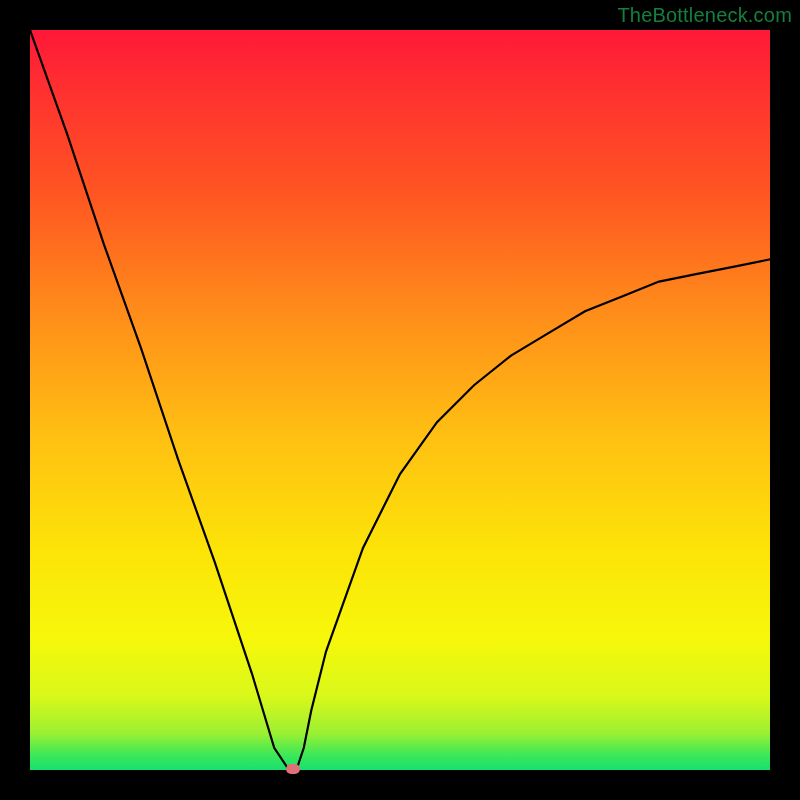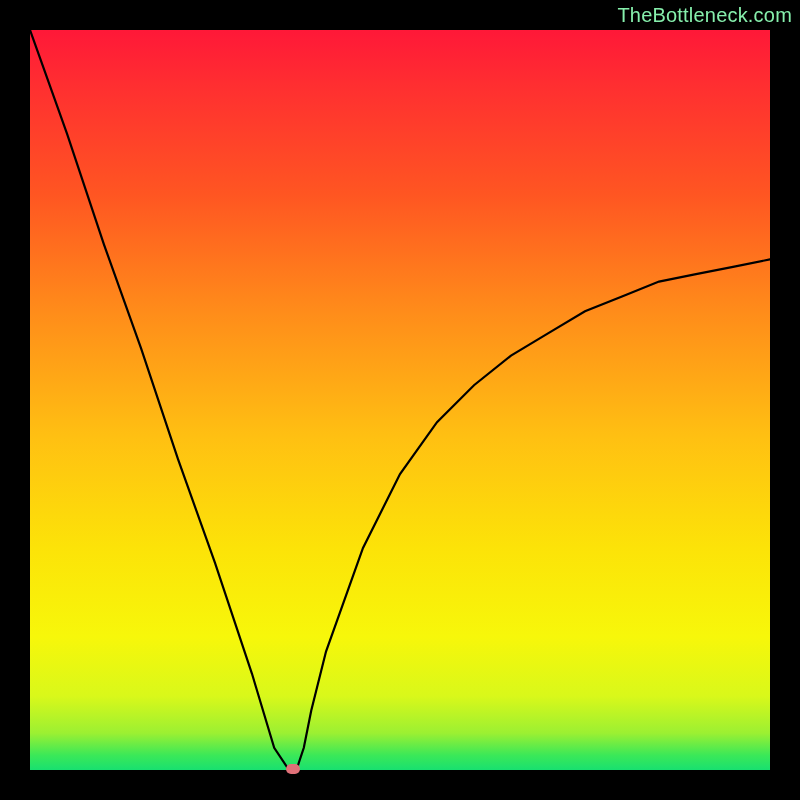--- a/index.html
+++ b/index.html
@@ -58,21 +58,21 @@
   svg.curve path {
     fill: none;
     stroke: #000;
     stroke-width: 2.2;
     stroke-linecap: round;
   }
   .watermark {
     position: absolute;
     top: 4px;
     right: 8px;
-    color: #86efac;
+    color: #15803d;
     font-size: 20px;
     letter-spacing: 0.2px;
   }
 </style>
 </head>
 <body>
 
 <div class="outer">
 
   <div class="plot">

